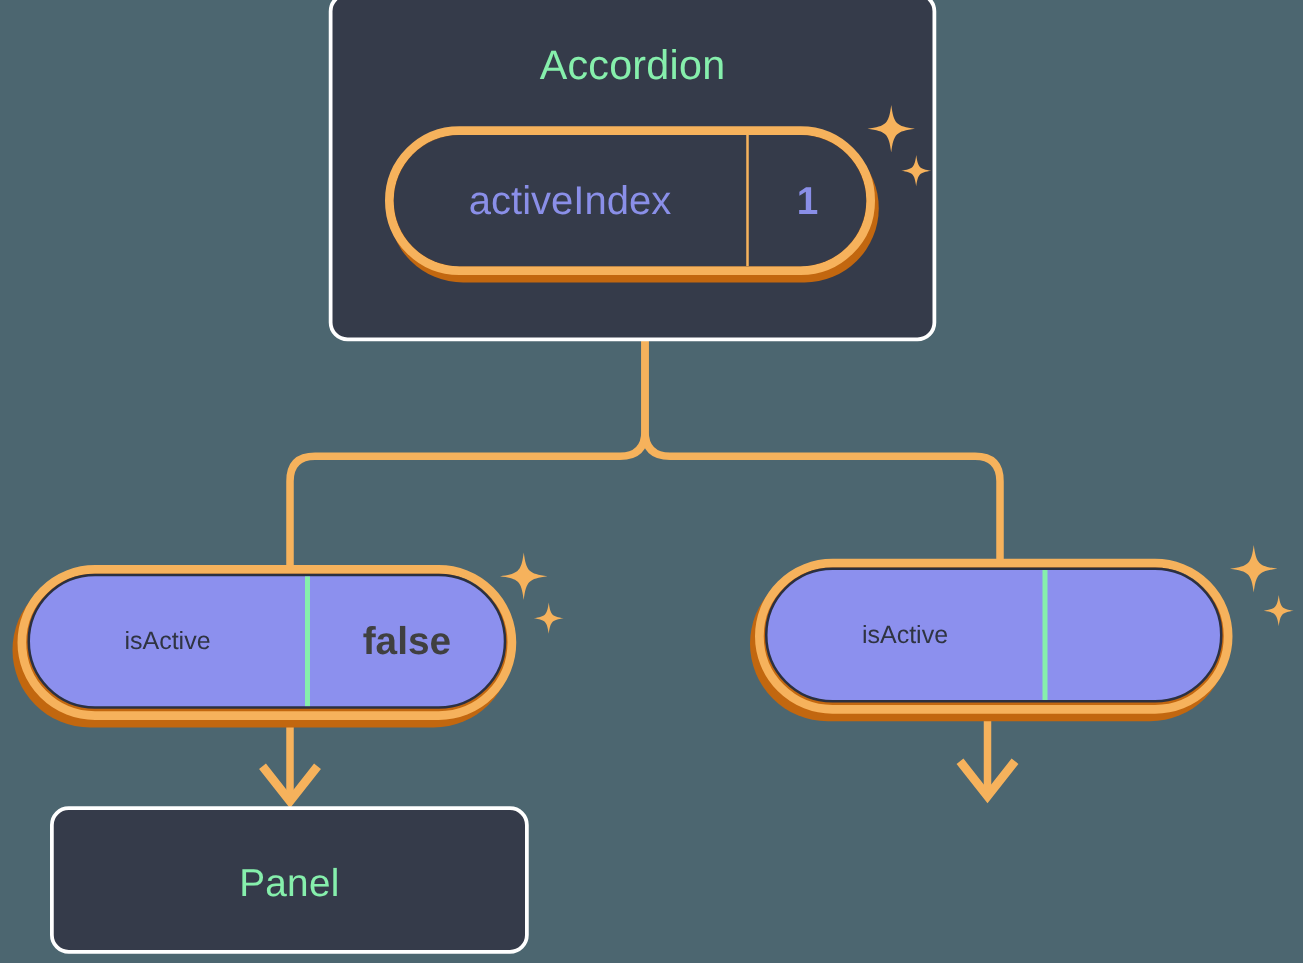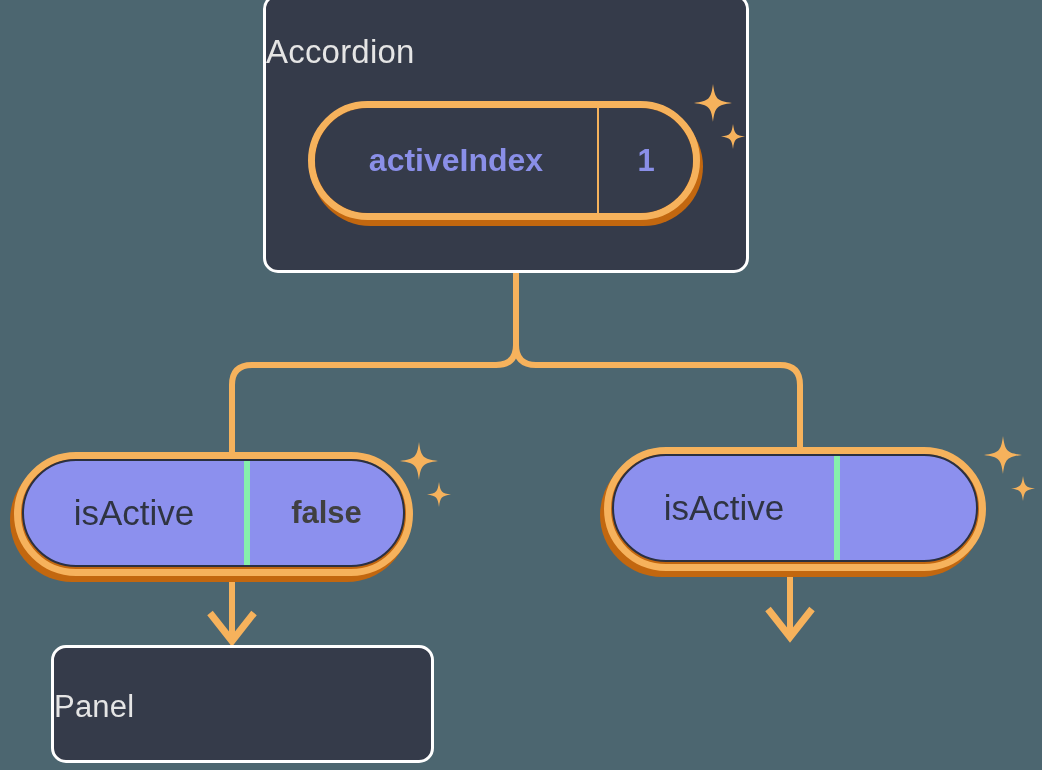--- a/index.html
+++ b/index.html
@@ -37,21 +37,22 @@
     box-sizing: border-box;
     background: #353B4A;
     border: 3px solid #ffffff;
     border-radius: 15px;
     z-index: 3;
   }
   .comp-title {
     position: absolute;
     left: 0;
     width: 100%;
-    color: #e5e5e5;
+    text-align: center;
+    color: #86efac;
     font-size: 33px;
     font-weight: 400;
     letter-spacing: 0.2px;
     white-space: nowrap;
   }
 
   
   #accordion-box {
     left: 263px;
     top: -6px;
@@ -59,21 +60,21 @@
     height: 279px;
   }
   #accordion-title { top: 36px; }
 
   
   .panel-box {
     top: 645px;
     width: 383px;
     height: 118px;
   }
-  #panel-box-left  { left: 40px; margin-left: 11px; }
+  #panel-box-left  { left: 40px; }
   .panel-title {
     top: 41px;
     font-size: 31px;
   }
 
   
   .pill {
     position: absolute;
     box-sizing: border-box;
     display: flex;
@@ -127,40 +128,40 @@
     left: 3px; top: 6px; width: 392px; height: 119px;
   }
   #active-index-pill .pill-body {
     left: 7px; top: 7px; width: 378px; height: 105px;
     background: #353B4A;
   }
   #active-index-pill .pill-key {
     width: 282px;
     color: #8a8fe8;
     font-size: 32px;
-    font-weight: 700;
+    font-weight: 400;
     border-right: 2px solid #f6b25c;
   }
   #active-index-pill .pill-val {
     flex: 1;
     color: #8a8fe8;
     font-size: 31px;
     font-weight: 700;
   }
 
   
   .pill-leaf .pill-body {
     background: #8c90ee;
     border: 2px solid #2b3040;
   }
   .pill-leaf .pill-key {
     color: #2f3442;
-    font-size: 35px;
+    font-size: 20px;
     font-weight: 400;
-    border-right: 6px solid #86efac;
+    border-right: 4px solid #86efac;
   }
   .pill-leaf .pill-val {
     flex: 1;
     color: #404040;
     font-size: 31px;
     font-weight: 700;
   }
 
   #is-active-pill-left {
     left: 14px;

